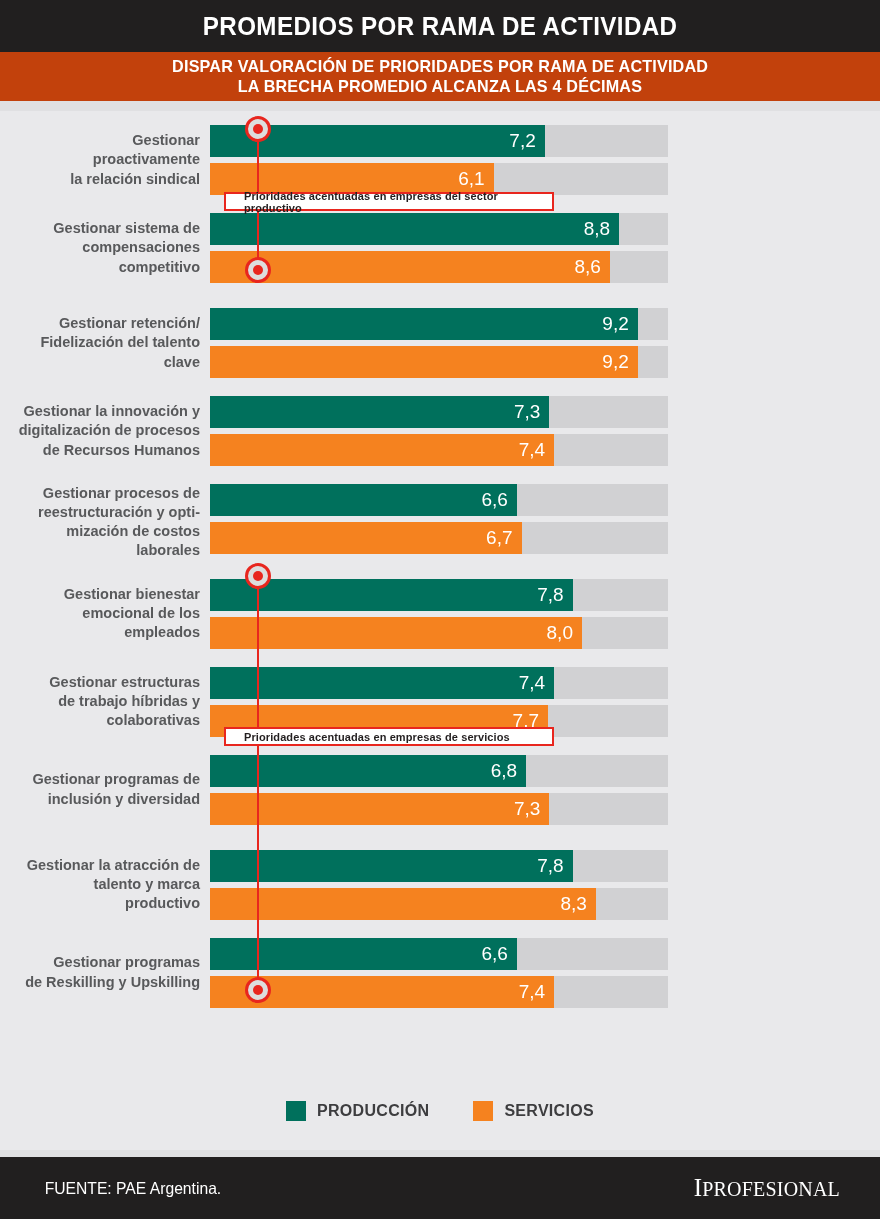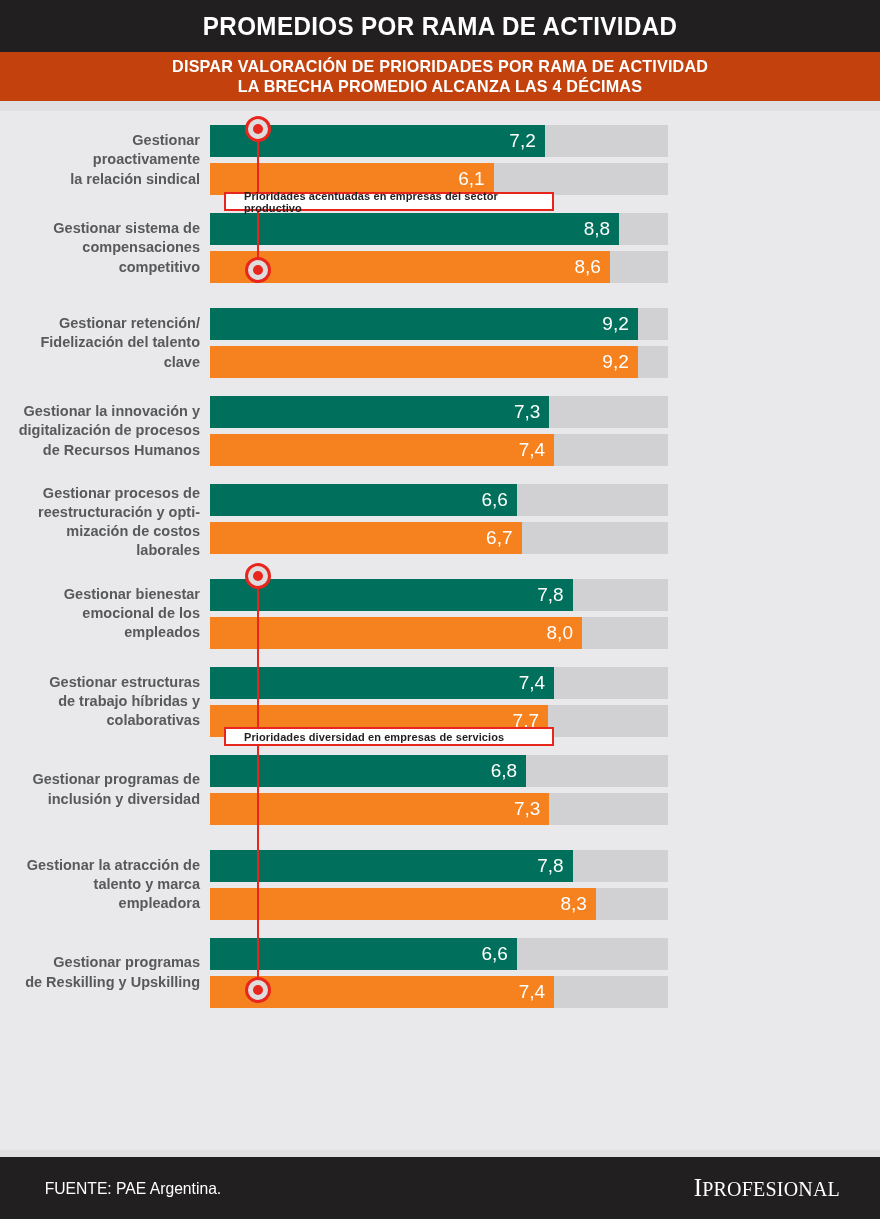--- a/index.html
+++ b/index.html
@@ -273,21 +273,21 @@
           <div class="barrow">
             <div class="fill serv" style="width: 339.431px;">7,3</div>
           </div>
         </div>
       </div>
       <div style="height: 7px;"></div>
       <div class="group">
         <div class="glabel">
           <div>Gestionar la atracción de</div>
           <div>talento y marca</div>
-          <div>empleadora</div>
+          <div>productivo</div>
         </div>
         <div class="bars">
           <div class="barrow">
             <div class="fill prod" style="width: 362.68px;">7,8</div>
           </div>
           <div class="barrow">
             <div class="fill serv" style="width: 385.929px;">8,3</div>
           </div>
         </div>
       </div>
@@ -302,30 +302,40 @@
           </div>
           <div class="barrow">
             <div class="fill serv" style="width: 344.081px;">7,4</div>
           </div>
         </div>
       </div>
       <div class="callout" style="width: 330px; top: 81px;">
         <span>Prioridades acentuadas en empresas del sector productivo</span>
       </div>
       <div class="callout" style="width: 330px; top: 616px;">
-        <span>Prioridades diversidad en empresas de servicios</span>
+        <span>Prioridades acentuadas en empresas de servicios</span>
       </div>
       <div class="conn-line" style="top: 18px; height: 141px;"></div>
       <div class="marker" style="top: 18px;"></div>
       <div class="marker" style="top: 159px;"></div>
       <div class="conn-line" style="top: 465px; height: 414px;"></div>
       <div class="marker" style="top: 465px;"></div>
       <div class="marker" style="top: 879px;"></div>
     </div>
 
+  <div class="legend">
+    <div class="lg">
+      <span class="sw prod"></span>
+      <span class="t">PRODUCCIÓN</span>
+    </div>
+    <div class="lg">
+      <span class="sw serv"></span>
+      <span class="t">SERVICIOS</span>
+    </div>
+  </div>
 
   <div class="foot-rule" style="position:absolute;bottom:62px;left:0;right:0;"></div>
   <div class="footer" style="position:absolute;bottom:0;left:0;right:0;">
     <div class="src">FUENTE: PAE Argentina.</div>
     <div class="brand"><span class="big">I</span><span class="sm">PROFESIONAL</span></div>
   </div>
 
 </div>
 
 </body></html>

